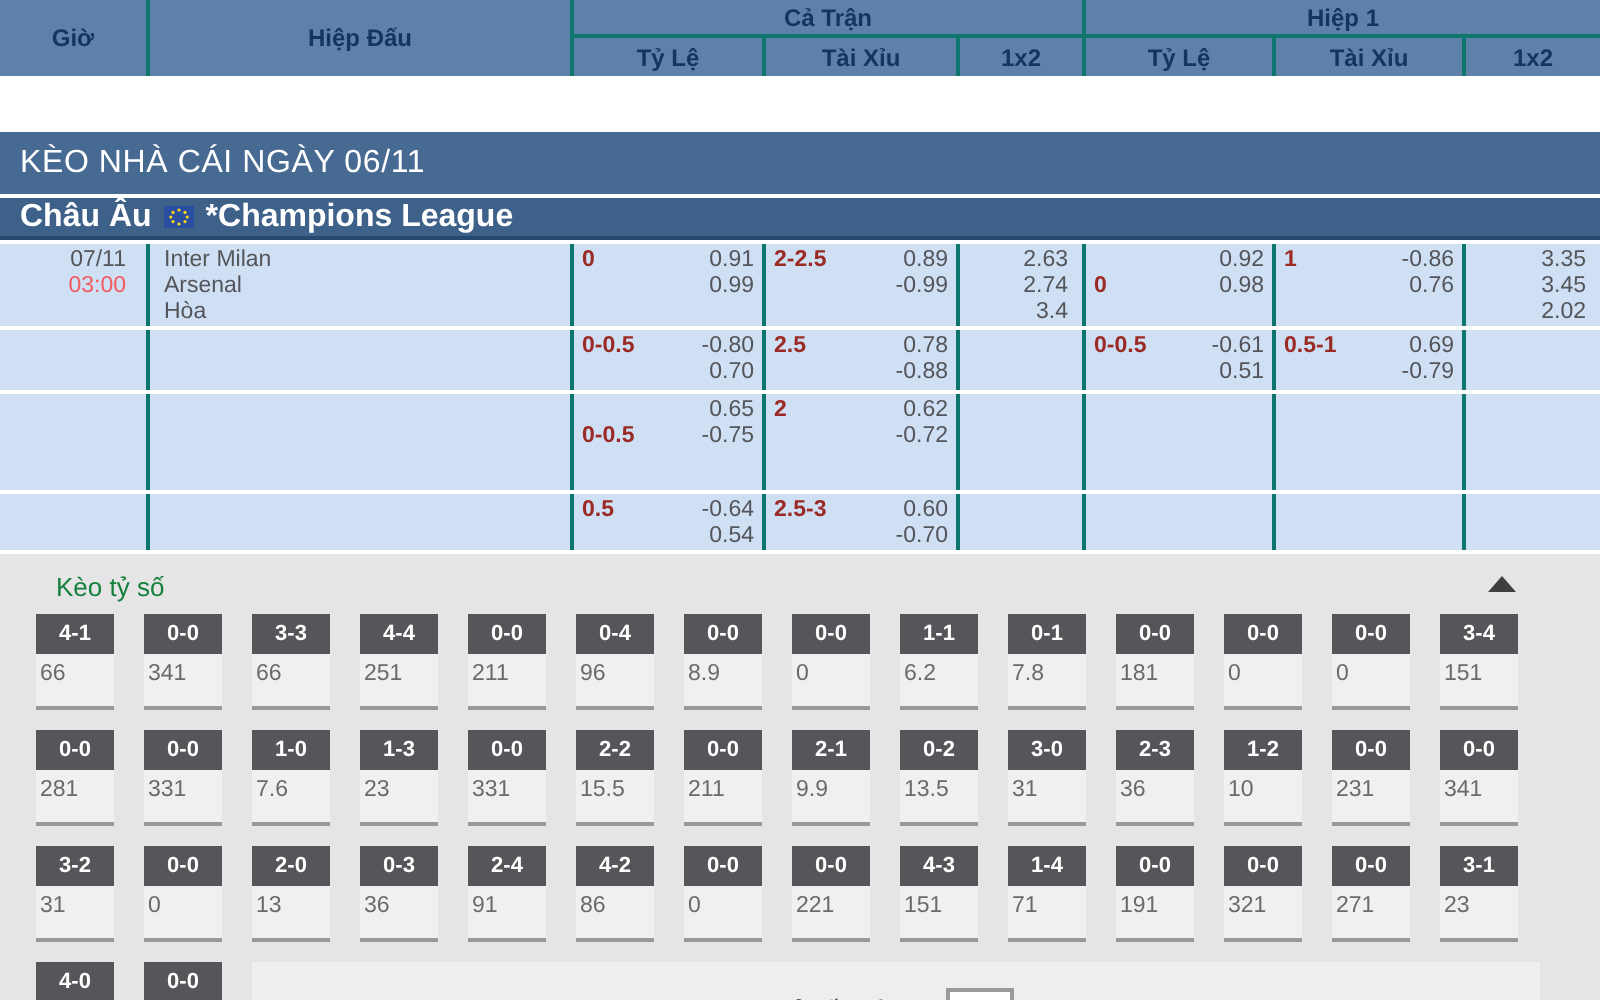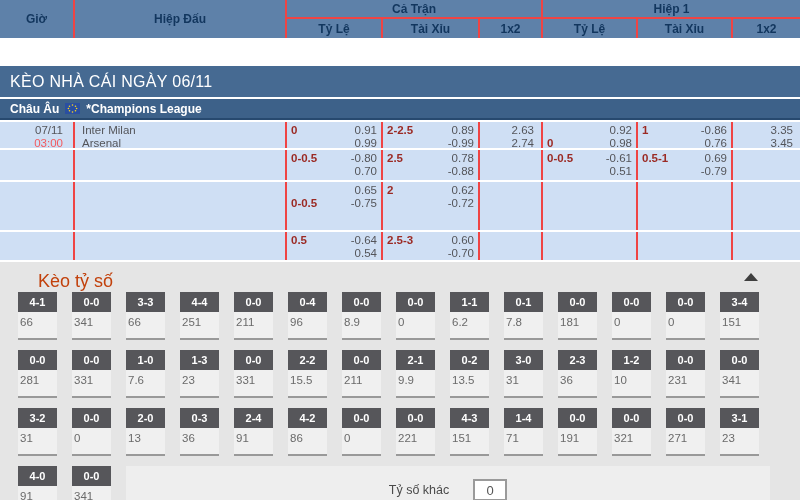--- a/index.html
+++ b/index.html
@@ -1,46 +1,46 @@
 <!DOCTYPE html>
 <html style="--header-bg: #5e81a9; --header-text: #12365e; --banner-bg: #466a92; --league-bg: #3d6189; --league-border: #27496f; --row-bg: #cfdff4; --label-red: #9b2a24; --value-gray: #54555a; --team-color: #44566b; --time-red: #f35b5f; --section-bg: #e5e5e5; --strip-bg: #f0f0f0; --box-bg: #56565a; --box-text: #ffffff; --odds-text: #6a6a6a; --cell-border: #999999; --bar-color: #8f8f8f;"><head>
 <meta charset="utf-8">
 <style>
   * { margin:0; padding:0; box-sizing:border-box; }
   body { font-family:"Liberation Sans","DejaVu Sans",sans-serif; background:#fff; }
   #screen { width:800px; height:500px; background:#fff; overflow:hidden; position:relative; }
 
-  .grid { display:grid; grid-template-columns:73px 210px 94px 95px 61px 93px 93px 67px; column-gap:2px; background:#ef4444; }
+  .grid { display:grid; grid-template-columns:73px 210px 94px 95px 61px 93px 93px 67px; column-gap:2px; background:#0f766e; }
 
   
   #odds-header { grid-template-rows:17px 19px; row-gap:2px; margin-bottom:2px; }
   #odds-header .hcell { background:var(--header-bg); color:var(--header-text); font-size:12px; font-weight:bold; display:flex; align-items:center; justify-content:center; }
   .span-rows { grid-row:1/3; }
 
   
   #banner { height:31px; background:var(--banner-bg); color:#fff; font-size:16px; letter-spacing:.3px; display:flex; align-items:center; padding-left:10px; margin-bottom:2px;margin-top:28px; }
-  #league-bar { height:21px; background:var(--league-bg); border-bottom:2px solid var(--league-border); color:#fff; font-size:12px; font-weight:bold; display:flex; align-items:center; gap:6px; padding-left:10px; margin-bottom:2px; }
+  #league-bar { height:21px; background:var(--league-bg); border-bottom:2px solid var(--league-border); color:#fff; font-size:16px; font-weight:bold; display:flex; align-items:center; gap:6px; padding-left:10px; margin-bottom:2px; }
 
   
   .odds-row { margin-bottom:2px; }
   .odds-row .cell { background:var(--row-bg); font-size:11.5px; color:var(--value-gray); padding:2px 4px; overflow:hidden; }
-  .row-h1 .cell { height:26px; } .row-h2 .cell { height:30px; } .row-h3 .cell { height:48px; } .row-h4 .cell { height:28px; }
+  .row-h1 .cell { height:41px; } .row-h2 .cell { height:30px; } .row-h3 .cell { height:48px; } .row-h4 .cell { height:28px; }
   .time-cell { text-align:right; padding-right:10px !important; color:var(--team-color); line-height:13px; }
   .time-cell .t-time { color:var(--time-red); }
   .match-cell { color:var(--team-color); line-height:13px; padding-left:7px !important; }
   .oline { display:flex; line-height:13px; }
   .oline .lbl { font-weight:bold; color:var(--label-red); }
   .oline .val { margin-left:auto; }
   .x2line { text-align:right; line-height:13px; }
   .cell.x2 { padding-right:7px; }
 
   
   #score-section { margin-top:2px; height:267px; background:var(--section-bg); position:relative; }
   #score-title-row { height:30px; position:relative; }
-  #score-title { position:absolute; left:38px; top:9px; font-size:18px; color:#c2410c; }
+  #score-title { position:absolute; left:28px; top:9px; font-size:13px; color:#15803d; }
   #collapse-arrow { position:absolute; right:42px; top:11px; width:0; height:0; border-left:7px solid transparent; border-right:7px solid transparent; border-bottom:8px solid #3f3f3f; cursor:pointer; }
   .score-row { display:flex; padding-left:18px; margin-bottom:10px; height:48px; }
   .score-cell { width:39px; margin-right:15px; background:var(--strip-bg); border-bottom:2px solid var(--cell-border); }
   .score-box { height:20px; background:var(--box-bg); color:var(--box-text); font-size:11px; font-weight:bold; display:flex; align-items:center; justify-content:center; }
   .score-odds { font-size:11.5px; color:var(--odds-text); padding:4px 0 0 2px; }
   #other-cell { width:644px; height:48px; background:#eeeeee; display:flex; align-items:center; justify-content:center; gap:24px; }
   #other-label { font-size:12.5px; color:#4a4a4a; }
   #other-input { width:34px; height:22px; border:2px solid #9a9a9a; background:#fff; text-align:center; font-size:13px; color:#555; font-family:inherit; }
   .cutoff-bar { position:absolute; bottom:2px; height:6px; background:var(--bar-color); }
   #bar-1 { left:18px; width:39px; } #bar-2 { left:72px; width:39px; } #bar-3 { left:245px; width:525px; }

